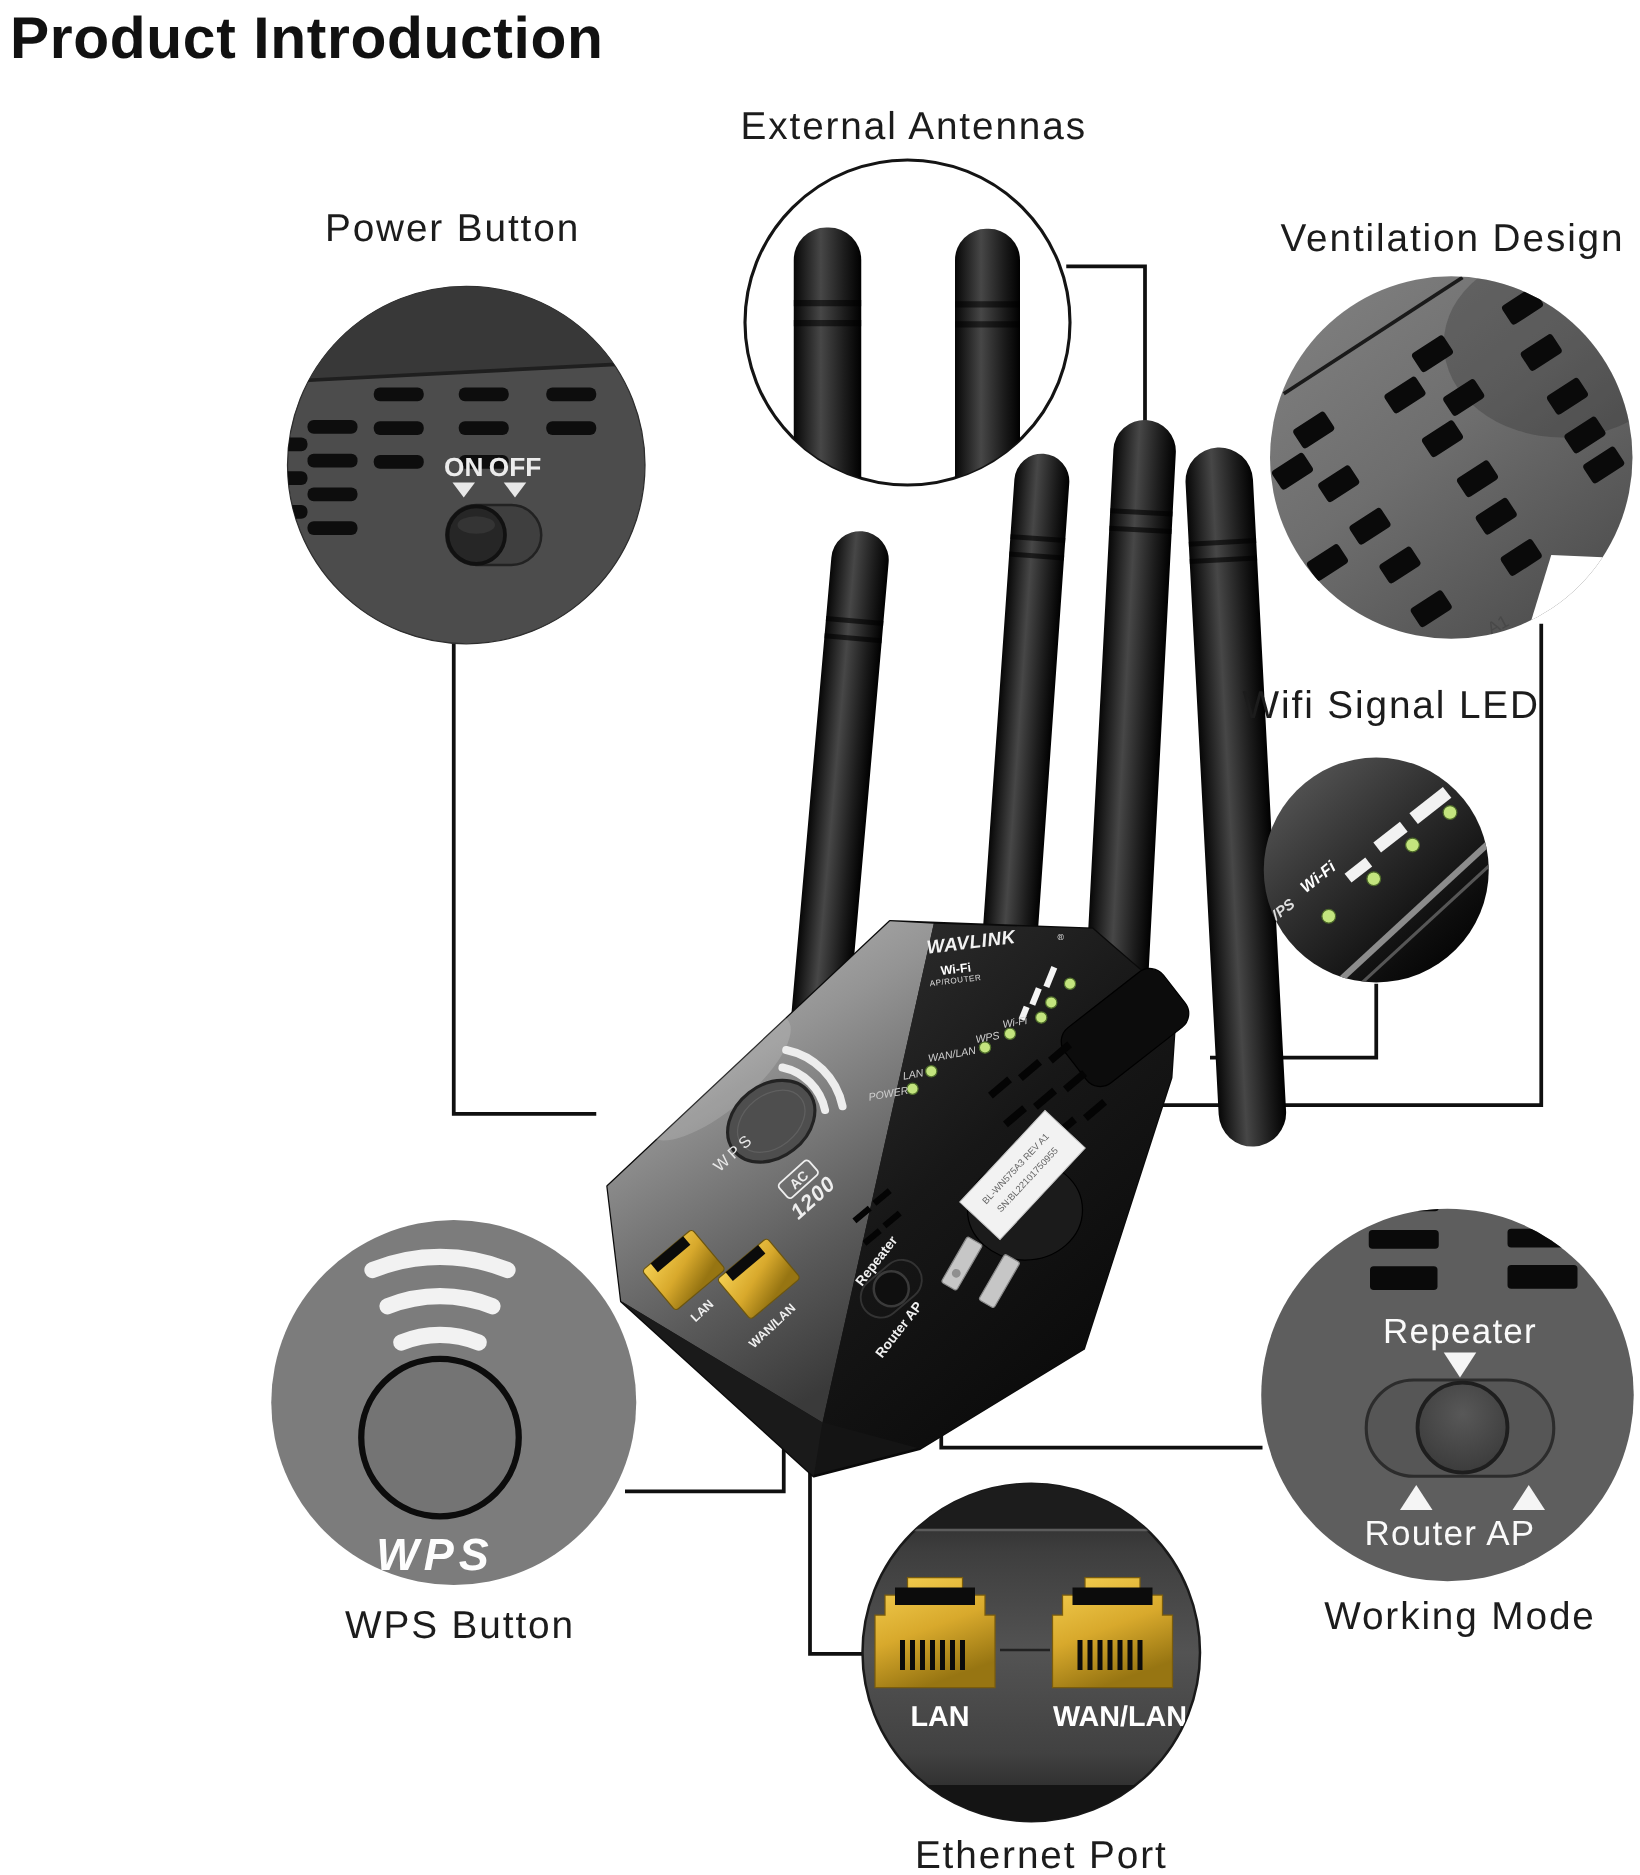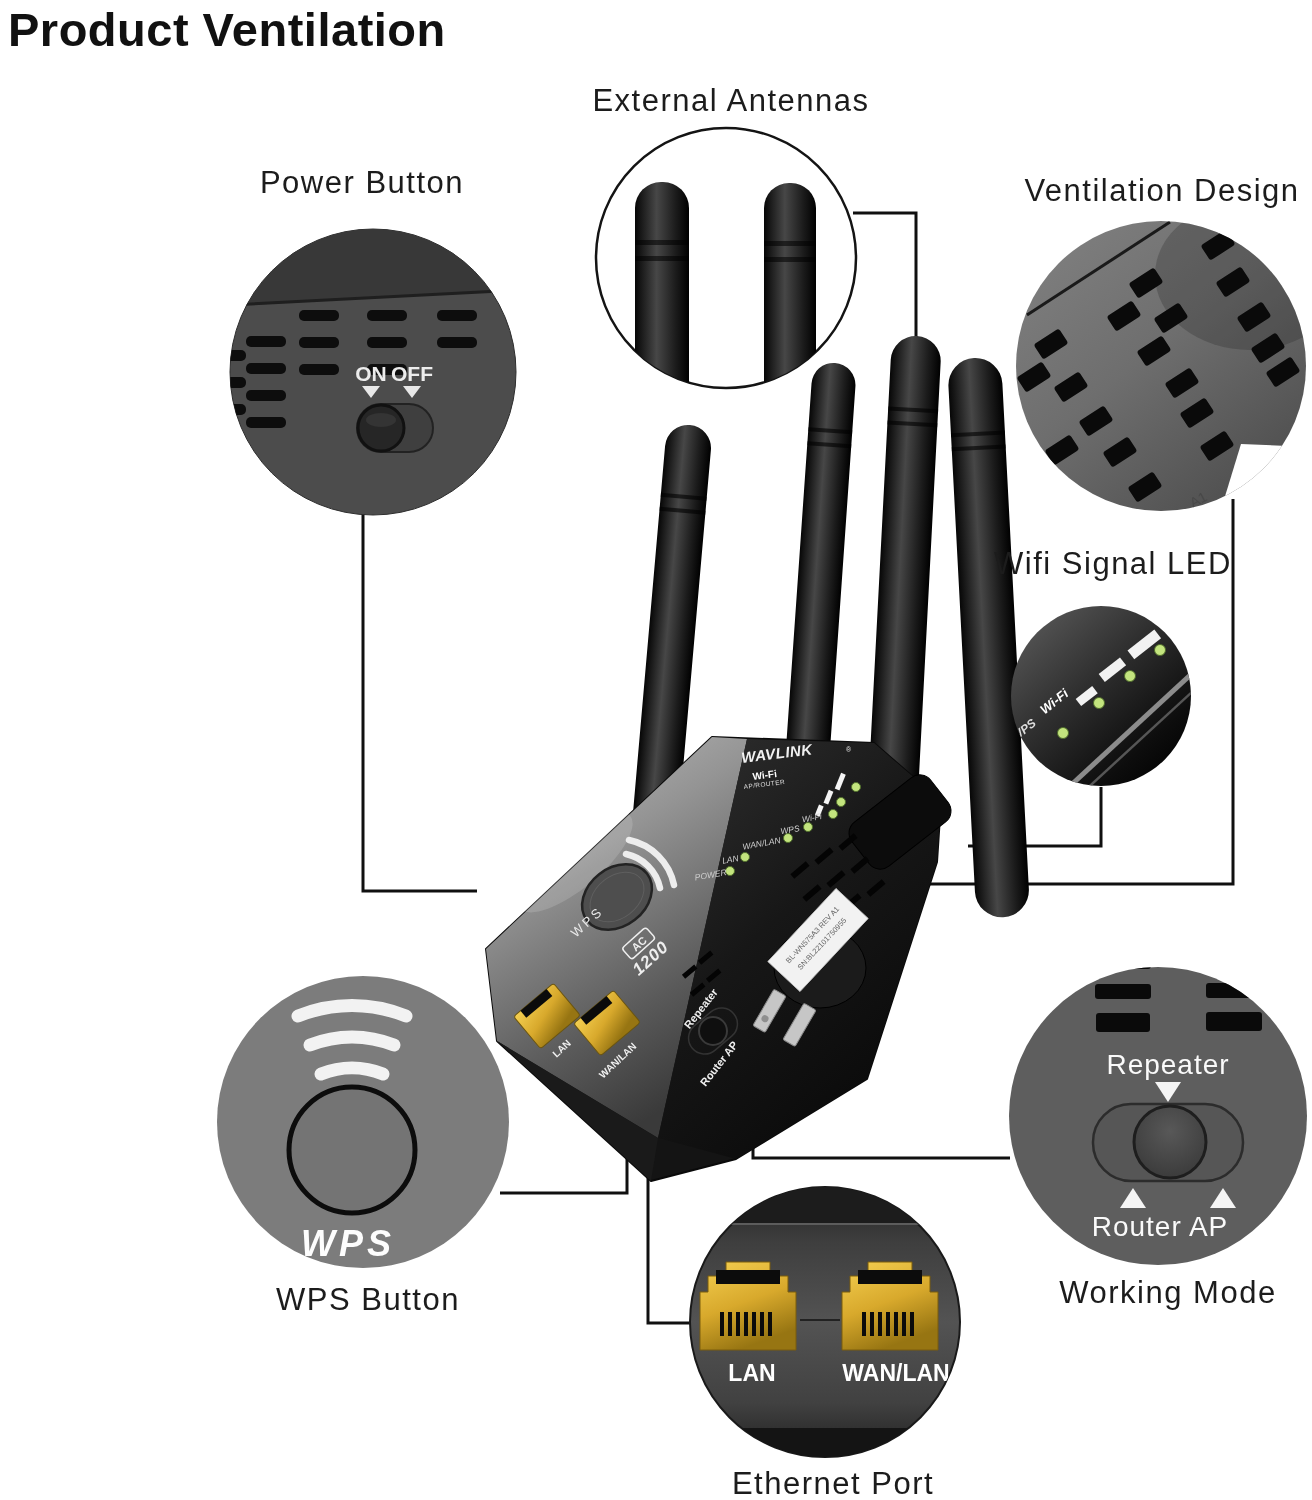--- a/index.html
+++ b/index.html
@@ -8,21 +8,21 @@
   .title{position:absolute;left:8px;top:2px;font-size:47px;font-weight:700;
          letter-spacing:.5px;color:#111;}
   svg{position:absolute;left:0;top:0;}
   svg text{font-family:"Liberation Sans",sans-serif;}
   .clabel{font-size:31px;fill:#1c1c1c;letter-spacing:1.5px;}
 </style>
 </head>
 <body>
 
 <div class="stage">
-  <div class="title">Product Ventilation</div>
+  <div class="title">Product Introduction</div>
 
   <svg width="1312" height="1500" viewBox="0 0 1312 1500">
     <defs>
       <linearGradient id="gAnt" x1="0" y1="0" x2="1" y2="0">
         <stop offset="0" stop-color="#060606"></stop>
           <stop offset="0.4" stop-color="#474747"></stop>
         <stop offset="0.75" stop-color="#1c1c1c"></stop>
           <stop offset="1" stop-color="#000"></stop>
       </linearGradient>
       <linearGradient id="gTopFace" x1="0.1" y1="0" x2="0.5" y2="1">

